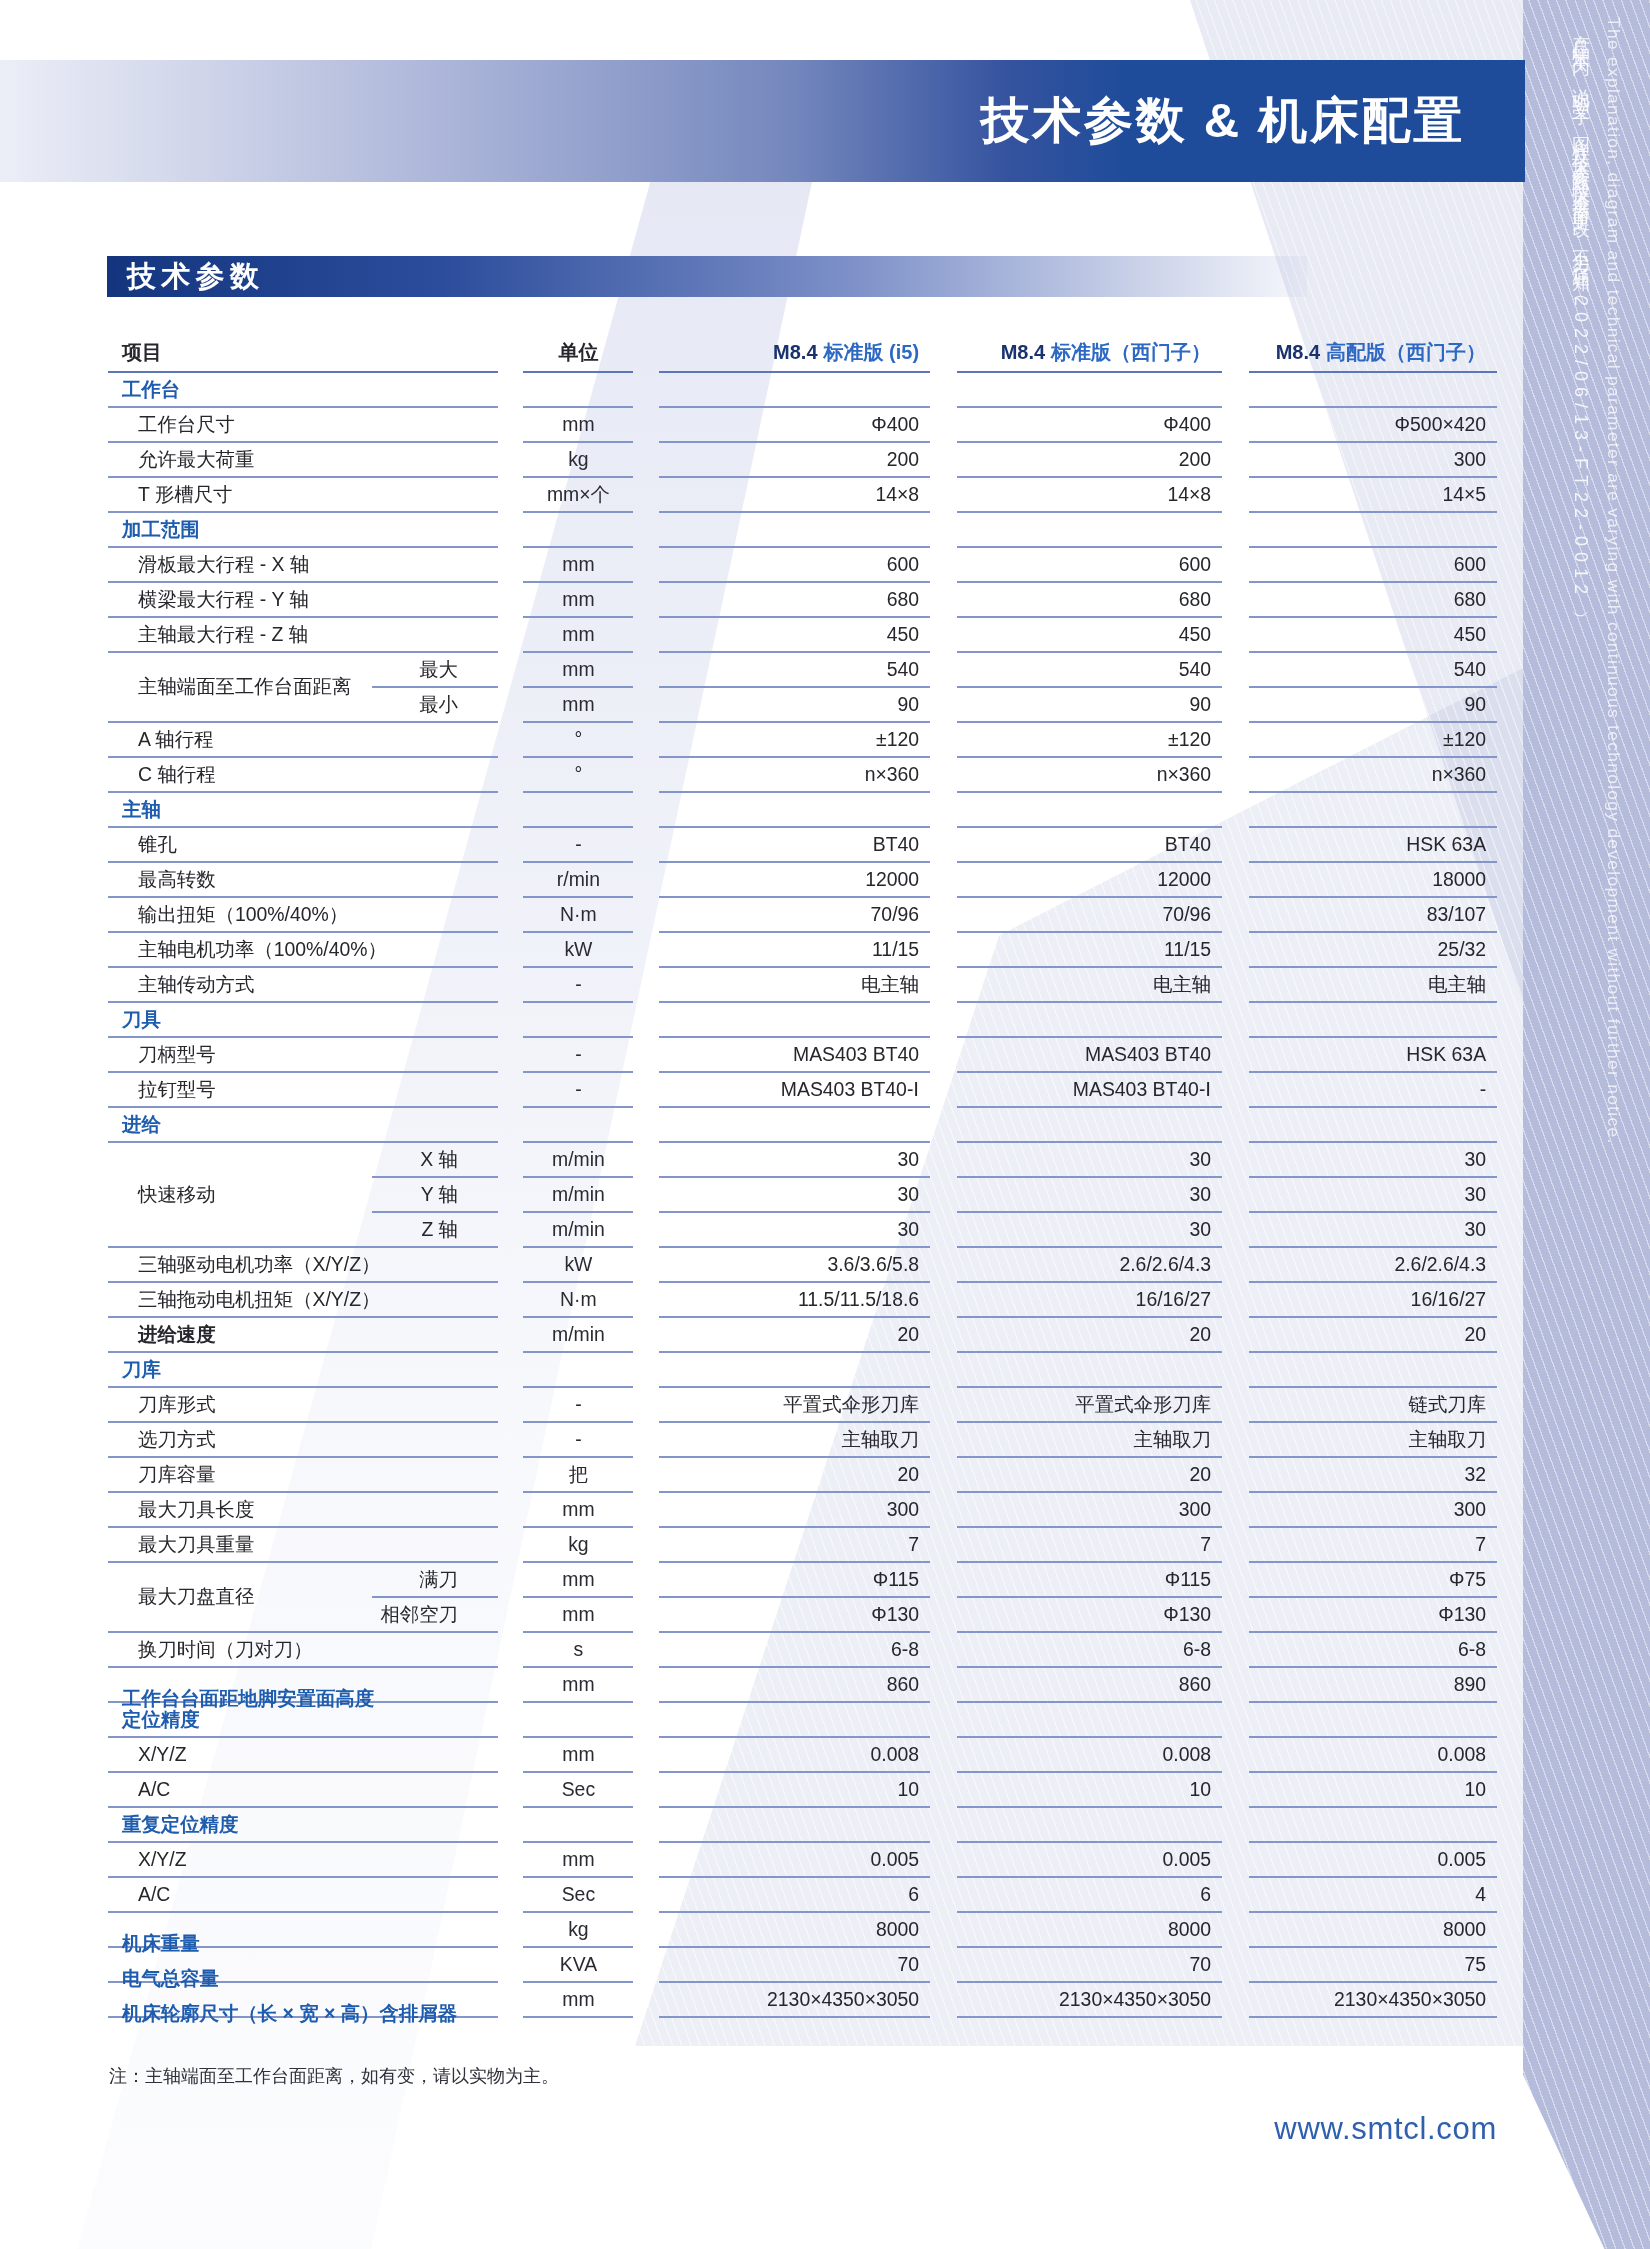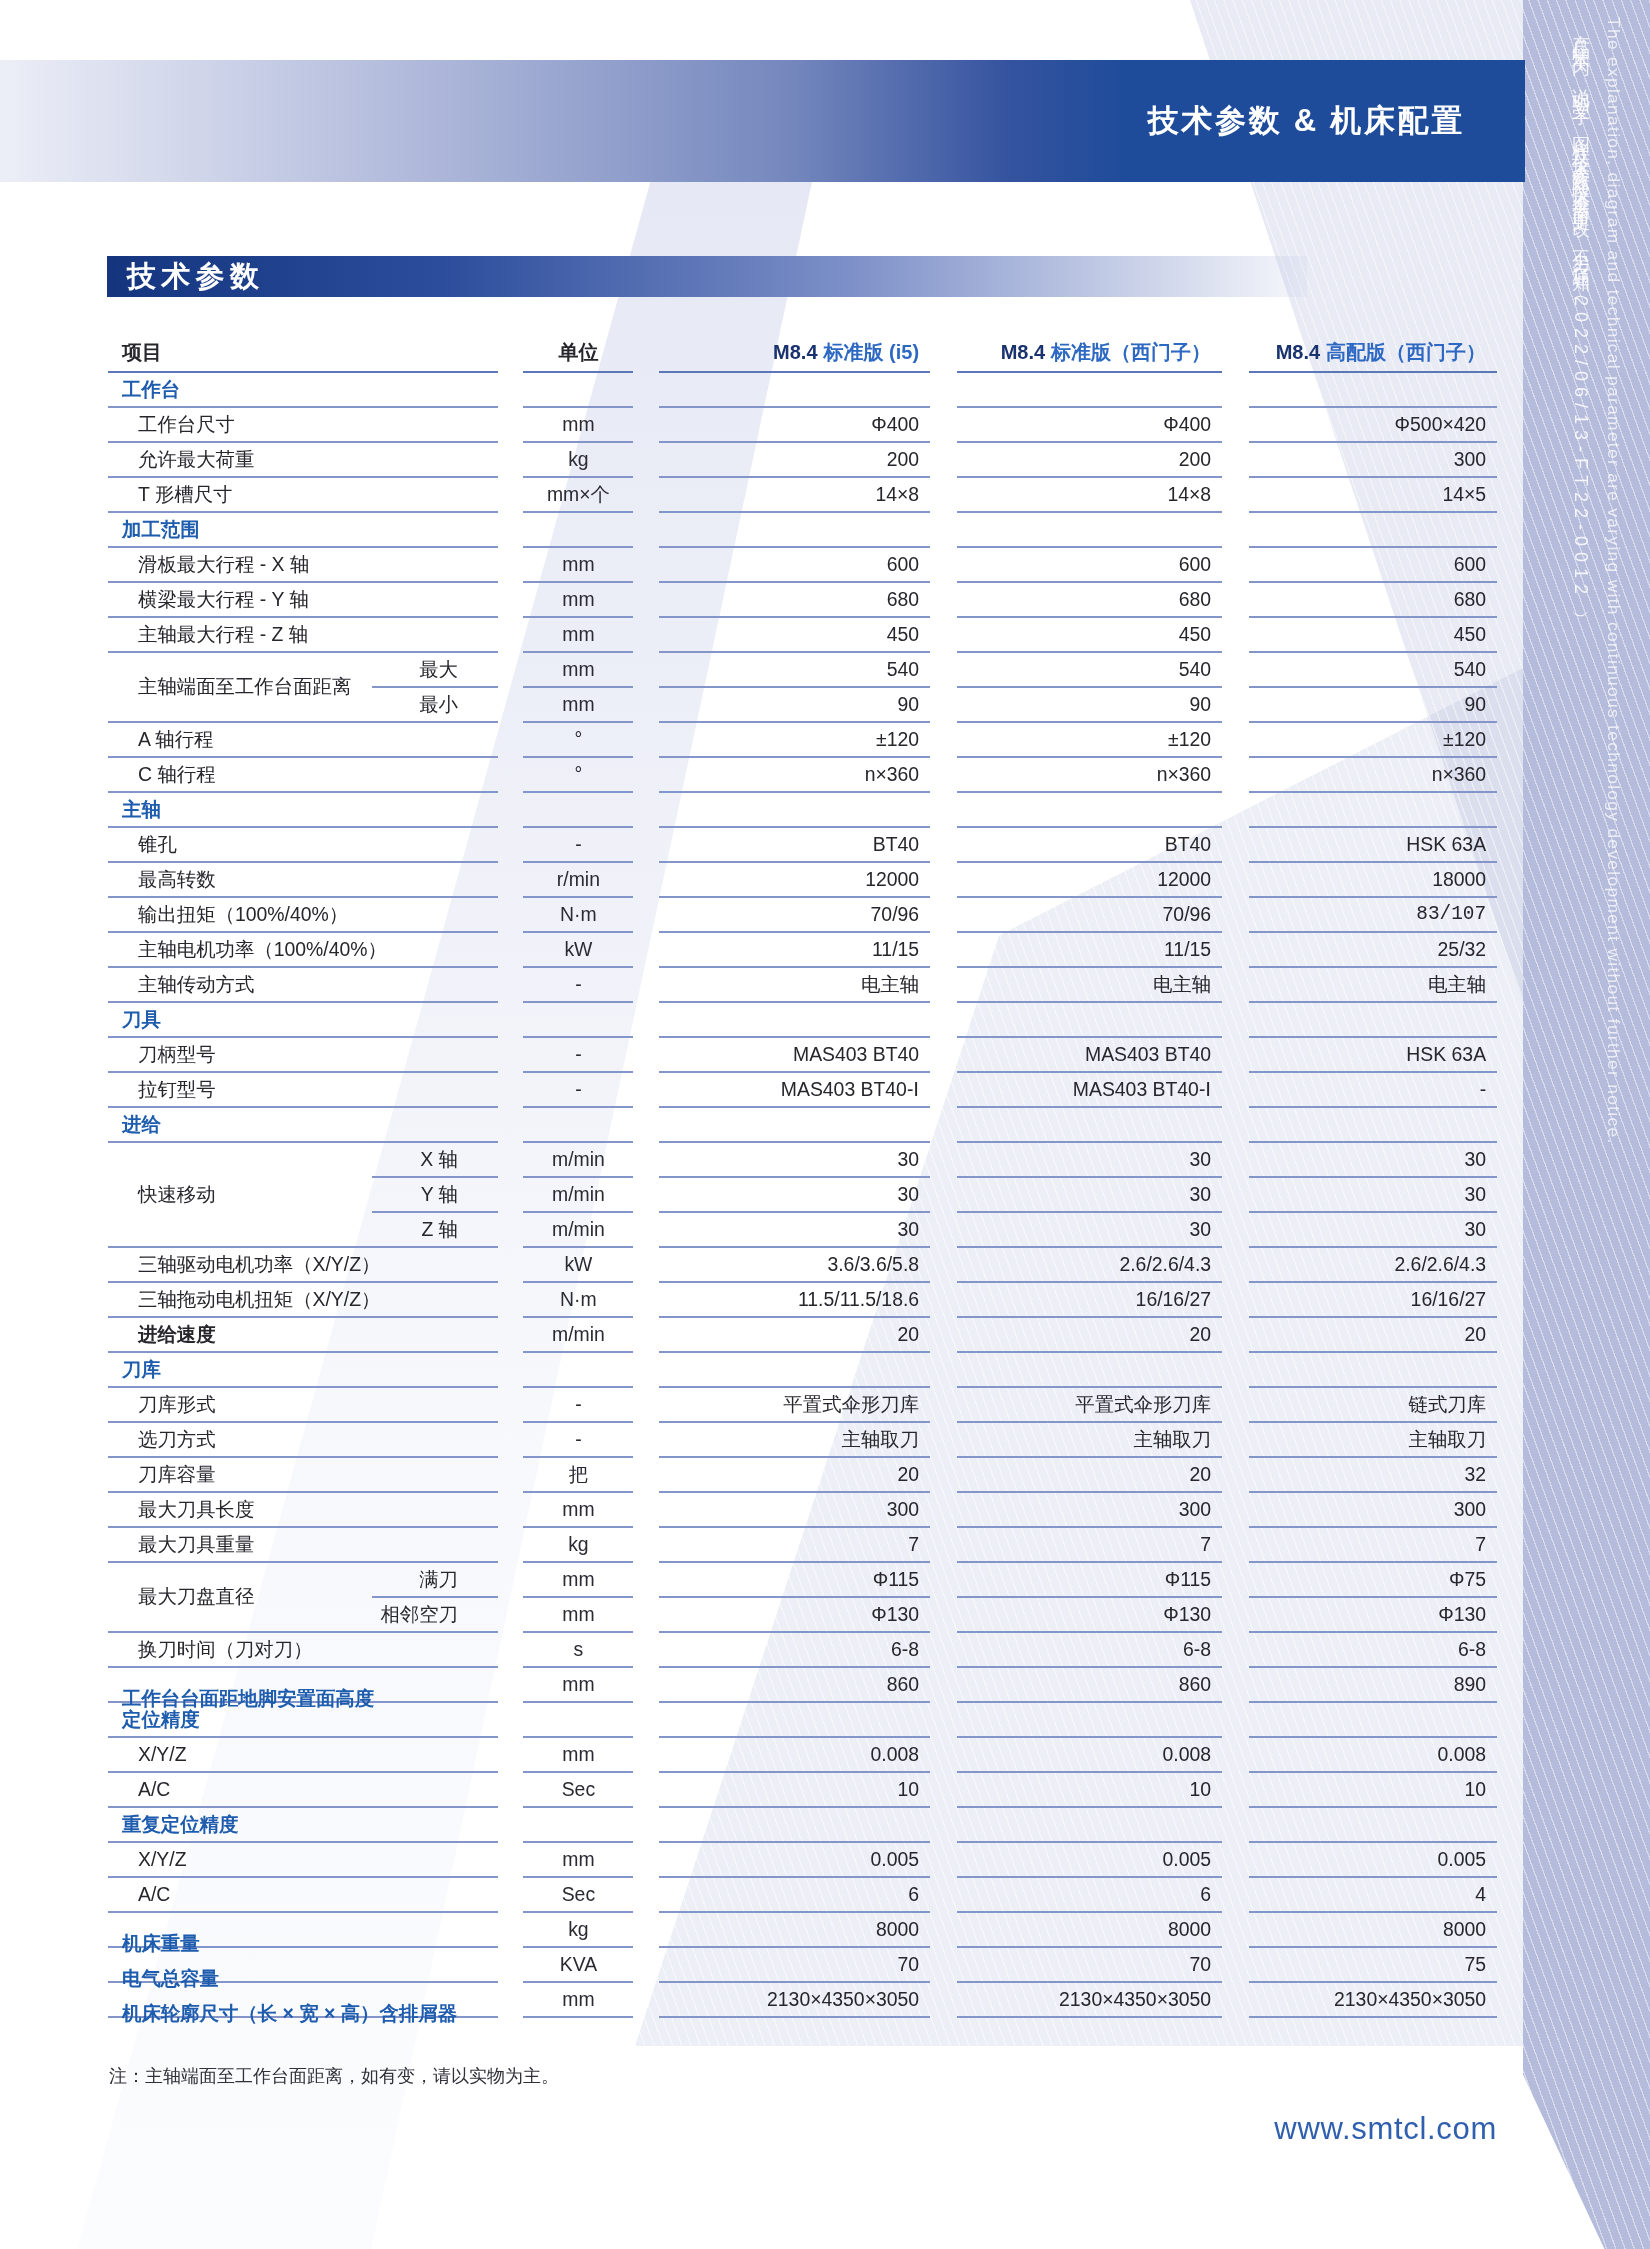--- a/index.html
+++ b/index.html
@@ -35,21 +35,21 @@
     position:absolute;left:77px;top:182px;width:735px;height:2068px;z-index:0;opacity:.45;
     background:linear-gradient(180deg,#c7cde8 0%,#eef0f8 60%,#f7f8fc 100%);
     clip-path:polygon(78% 0,100% 0,40% 100%,0 100%);
   }
   
   .topbar{
     position:absolute;left:0;top:60px;width:1525px;height:122px;z-index:2;
     background:linear-gradient(90deg,#eceef7 0%,#aab4d8 30%,#7487bd 52%,#35539f 66%,#1e4c9a 74%,#1e4c9a 100%);
     display:flex;align-items:center;justify-content:flex-end;padding-right:60px;box-sizing:border-box;
   }
-  .topbar .t{color:#ffffff;font-size:31px;font-weight:bold;letter-spacing:2.7px;}
+  .topbar .t{color:#ffffff;font-size:49px;font-weight:bold;letter-spacing:2.7px;}
   .sectionbar{
     position:absolute;left:107px;top:256px;width:1200px;height:41px;z-index:2;
     background:linear-gradient(90deg,#14357e 0%,#2c4d9c 28%,#7d90c8 62%,rgba(190,198,228,.12) 100%);
     display:flex;align-items:center;padding-left:20px;box-sizing:border-box;
   }
   .sectionbar .t{color:#ffffff;font-size:29px;font-weight:bold;letter-spacing:5.3px;}
   
   .spec-table{
     position:absolute;left:108px;top:333px;width:1389px;z-index:2;
     display:grid;
@@ -196,21 +196,21 @@
       <div class="c val" style="grid-area: 15 / 10;">HSK 63A</div>
       <div class="c lab" style="grid-area: 16 / 1 / auto / 3;">最高转数</div>
       <div class="c unit" style="grid-area: 16 / 4;">r/min</div>
       <div class="c val" style="grid-area: 16 / 6;">12000</div>
       <div class="c val" style="grid-area: 16 / 8;">12000</div>
       <div class="c val" style="grid-area: 16 / 10;">18000</div>
       <div class="c lab" style="grid-area: 17 / 1 / auto / 3;">输出扭矩（100%/40%）</div>
       <div class="c unit" style="grid-area: 17 / 4;">N·m</div>
       <div class="c val" style="grid-area: 17 / 6;">70/96</div>
       <div class="c val" style="grid-area: 17 / 8;">70/96</div>
-      <div class="c val" style="grid-area: 17 / 10; font-family: Liberation Mono, monospace;">83/107</div>
+      <div class="c val" style="grid-area: 17 / 10;">83/107</div>
       <div class="c lab" style="grid-area: 18 / 1 / auto / 3;">主轴电机功率（100%/40%）</div>
       <div class="c unit" style="grid-area: 18 / 4;">kW</div>
       <div class="c val" style="grid-area: 18 / 6;">11/15</div>
       <div class="c val" style="grid-area: 18 / 8;">11/15</div>
       <div class="c val" style="grid-area: 18 / 10;">25/32</div>
       <div class="c lab" style="grid-area: 19 / 1 / auto / 3;">主轴传动方式</div>
       <div class="c unit" style="grid-area: 19 / 4;">-</div>
       <div class="c val" style="grid-area: 19 / 6;">电主轴</div>
       <div class="c val" style="grid-area: 19 / 8;">电主轴</div>
       <div class="c val" style="grid-area: 19 / 10;">电主轴</div>

